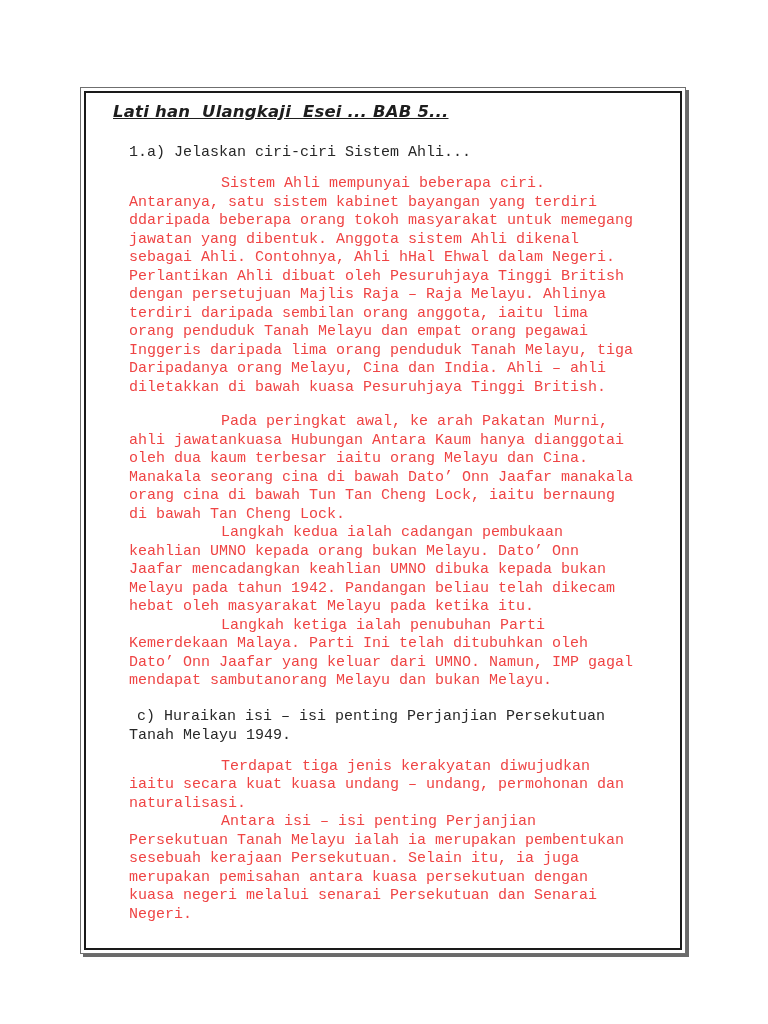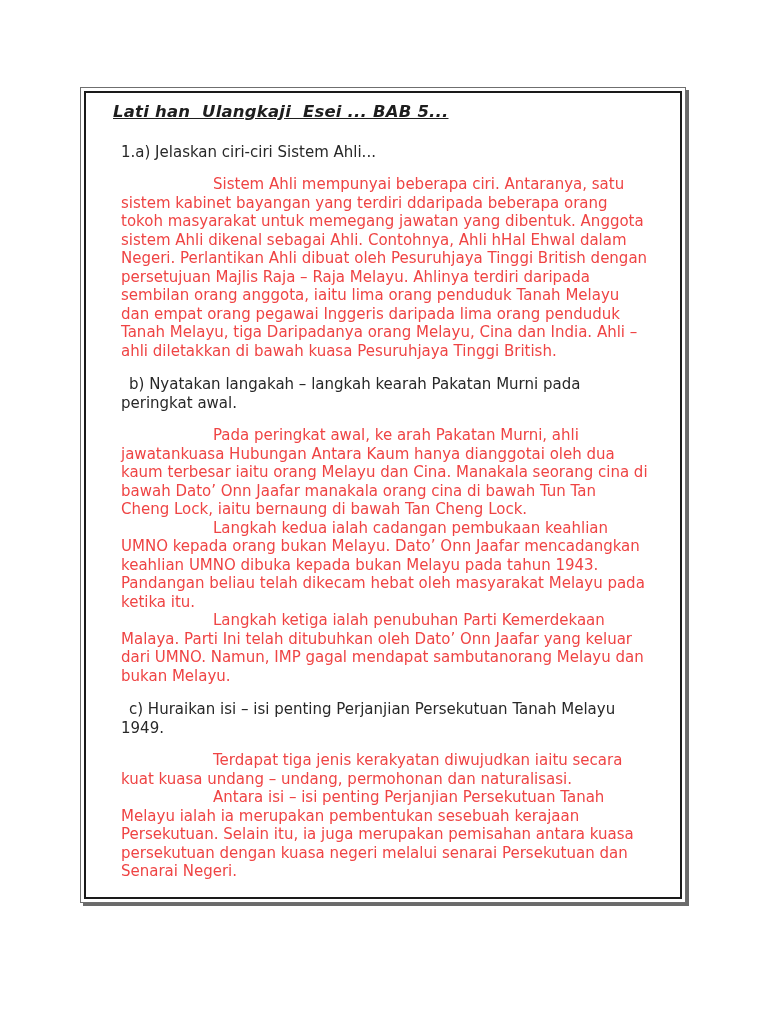--- a/index.html
+++ b/index.html
@@ -50,43 +50,42 @@
   .ans { margin: 0 0 15px 0; }
   .ans p {
     margin: 0;
     color: #ef4444;
     font-size: 15px;
     line-height: 18.5px;
     text-indent: 92px;
     text-align: left;
   }
   .ans.last { margin-bottom: 0; }
-  section { margin: 8px; }
+  section { margin: 16px; font-family: Liberation Mono, monospace; }
 </style>
 </head>
 <body>
 
 <div class="canvas">
   <div class="sheet">
     <div class="sheet-inner">
 
       <h1 class="title">Lati han  Ulangkaji  Esei ... BAB 5...</h1>
 
       <section>
         <p class="q">1.a) Jelaskan ciri-ciri Sistem Ahli...</p>
         <div class="ans">
           <p>Sistem Ahli mempunyai beberapa ciri. Antaranya, satu sistem kabinet bayangan yang terdiri ddaripada beberapa orang tokoh masyarakat untuk memegang jawatan yang dibentuk. Anggota sistem Ahli dikenal sebagai Ahli. Contohnya, Ahli hHal Ehwal dalam Negeri. Perlantikan Ahli dibuat oleh Pesuruhjaya Tinggi British dengan persetujuan Majlis Raja – Raja Melayu. Ahlinya terdiri daripada sembilan orang anggota, iaitu lima orang penduduk Tanah Melayu dan empat orang pegawai Inggeris daripada lima orang penduduk Tanah Melayu, tiga Daripadanya orang Melayu, Cina dan India. Ahli – ahli diletakkan di bawah kuasa Pesuruhjaya Tinggi British.</p>
         </div>
       </section>
 
       <section>
-        <p class="q q-indent">b) Nyatakan langakah – langkah kearah Pakatan Murni pada peringkat awal.</p>
         <div class="ans">
           <p>Pada peringkat awal, ke arah Pakatan Murni, ahli jawatankuasa Hubungan Antara Kaum hanya dianggotai oleh dua kaum terbesar iaitu orang Melayu dan Cina. Manakala seorang cina di bawah Dato’ Onn Jaafar manakala orang cina di bawah Tun Tan Cheng Lock, iaitu bernaung di bawah Tan Cheng Lock.</p>
-          <p>Langkah kedua ialah cadangan pembukaan keahlian UMNO kepada orang bukan Melayu. Dato’ Onn Jaafar mencadangkan keahlian UMNO dibuka kepada bukan Melayu pada tahun 1943. Pandangan beliau telah dikecam hebat oleh masyarakat Melayu pada ketika itu.</p>
+          <p>Langkah kedua ialah cadangan pembukaan keahlian UMNO kepada orang bukan Melayu. Dato’ Onn Jaafar mencadangkan keahlian UMNO dibuka kepada bukan Melayu pada tahun 1942. Pandangan beliau telah dikecam hebat oleh masyarakat Melayu pada ketika itu.</p>
           <p>Langkah ketiga ialah penubuhan Parti Kemerdekaan Malaya. Parti Ini telah ditubuhkan oleh Dato’ Onn Jaafar yang keluar dari UMNO. Namun, IMP gagal mendapat sambutanorang Melayu dan bukan Melayu.</p>
         </div>
       </section>
 
       <section>
         <p class="q q-indent">c) Huraikan isi – isi penting Perjanjian Persekutuan Tanah Melayu 1949.</p>
         <div class="ans last">
           <p>Terdapat tiga jenis kerakyatan diwujudkan iaitu secara kuat kuasa undang – undang, permohonan dan naturalisasi.</p>
           <p>Antara isi – isi penting Perjanjian Persekutuan Tanah Melayu ialah ia merupakan pembentukan sesebuah kerajaan Persekutuan. Selain itu, ia juga merupakan pemisahan antara kuasa persekutuan dengan kuasa negeri melalui senarai Persekutuan dan Senarai Negeri.</p>
         </div>

